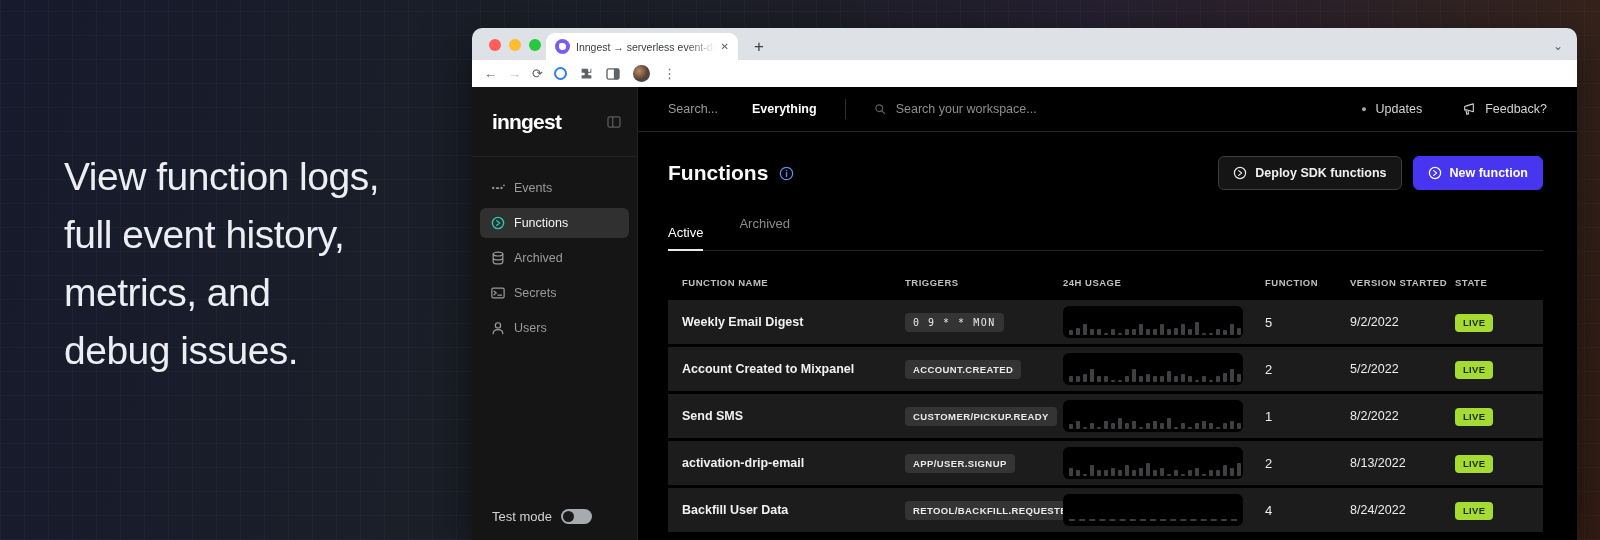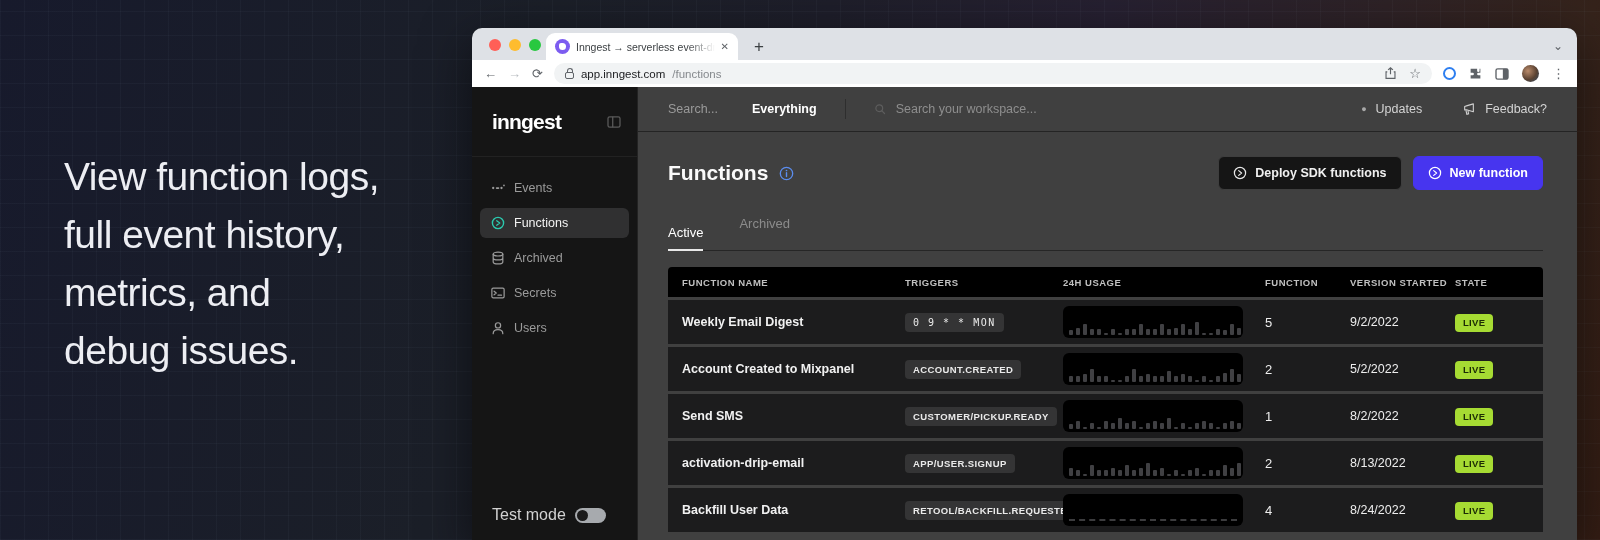--- a/index.html
+++ b/index.html
@@ -49,34 +49,34 @@
   .url-domain { color:#202124; }
   .url-path { color:#85898d; }
   .pill-right { margin-left:auto; display:flex; align-items:center; gap:12px; color:#5f6368; }
   .chrome-right { display:flex; align-items:center; gap:13px; color:#5f6368; }
   .op-ic { width:13px; height:13px; border:2.5px solid #2e7ff0; border-radius:50%; }
   .avatar { width:17px; height:17px; border-radius:50%;
     background:radial-gradient(circle at 35% 35%, #b98a6a, #5a4232 55%, #2c4a66); }
   .dots { font-size:13px; color:#5f6368; letter-spacing:0; }
 
   
-  .app { height:453px; background:#404040; display:flex; color:#e6e6e6; }
+  .app { height:453px; background:#000000; display:flex; color:#e6e6e6; }
 
   .sidebar { width:166px; background:#151515; border-right:1px solid #232323;
     display:flex; flex-direction:column; flex:none; }
   .logo-row { height:70px; display:flex; align-items:center; justify-content:space-between;
     padding:0 16px 0 20px; border-bottom:1px solid #222; }
   .logo { font-size:21px; font-weight:bold; letter-spacing:-0.8px; color:#fff; }
   .nav { padding:16px 0 0; display:flex; flex-direction:column; gap:5px; }
   .nav-item { height:30px; display:flex; align-items:center; gap:9px;
     margin:0 8px; padding:0 11px; border-radius:6px; color:#9b9b9b; font-size:12.5px; }
   .nav-item.active { background:#303031; color:#f3f3f3; }
   .nav-item svg { flex:none; }
   .testmode { margin-top:auto; padding:14px 20px 16px; display:flex; align-items:center; gap:9px;
-    font-size:16px; color:#d2d2d2; }
+    font-size:13px; color:#d2d2d2; }
   .toggle { width:31px; height:15px; background:#a7aaae; border-radius:8px; position:relative; }
   .toggle::after { content:""; position:absolute; left:2px; top:2px; width:11px; height:11px;
     border-radius:50%; background:#1b1b1b; }
 
   .main { flex:1; display:flex; flex-direction:column; min-width:0; }
   .topbar { height:45px; flex:none; border-bottom:1px solid #242424; display:flex; align-items:center;
     padding:0 30px; font-size:12.5px; color:#9a9a9a; }
   .scope { color:#fff; font-weight:bold; margin-left:34px; }
   .vdiv { width:1px; height:20px; background:#2e2e2e; margin:0 28px; }
   .ws-input { background:transparent; border:none; outline:none; color:#cfcfcf;
@@ -150,31 +150,20 @@
         <span class="tab-close">✕</span>
       </div>
       <span class="newtab">+</span>
       <span class="strip-chevron">⌄</span>
     </div>
 
     <div class="urlbar">
       <span class="navic">←</span>
       <span class="navic dim">→</span>
       <span class="navic">⟳</span>
-      <div class="urlpill">
-        <span class="lock"></span>
-        <span class="url-domain">app.inngest.com</span>
-        <span class="url-path">/functions</span>
-        <span class="pill-right">
-          <svg width="13" height="13" viewBox="0 0 16 16">
-              <path d="M8 1 L8 9 M5 3.5 L8 1 L11 3.5 M4 6 L2.5 6 L2.5 14 L13.5 14 L13.5 6 L12 6" fill="none" stroke="#5f6368" stroke-width="1.4"></path>
-            </svg>
-          <span style="font-size:13px;">☆</span>
-        </span>
-      </div>
       <div class="chrome-right">
         <span class="op-ic"></span>
         <svg width="13" height="13" viewBox="0 0 16 16">
             <path d="M6 2 h4 v2.5 a1.5 1.5 0 0 0 3 0 V2 h1 v5 h-2.5 a1.5 1.5 0 0 0 0 3 H14 v4 H2 v-4 h2.5 a1.5 1.5 0 0 0 0-3 H2 V2 h4z" fill="#5f6368"></path>
           </svg>
         <svg width="14" height="12" viewBox="0 0 16 14">
             <rect x="1" y="1" width="14" height="12" rx="2" fill="none" stroke="#5f6368" stroke-width="1.6"></rect>
             <rect x="9" y="1" width="6" height="12" rx="1" fill="#5f6368"></rect>
           </svg>
         <span class="avatar"></span>

